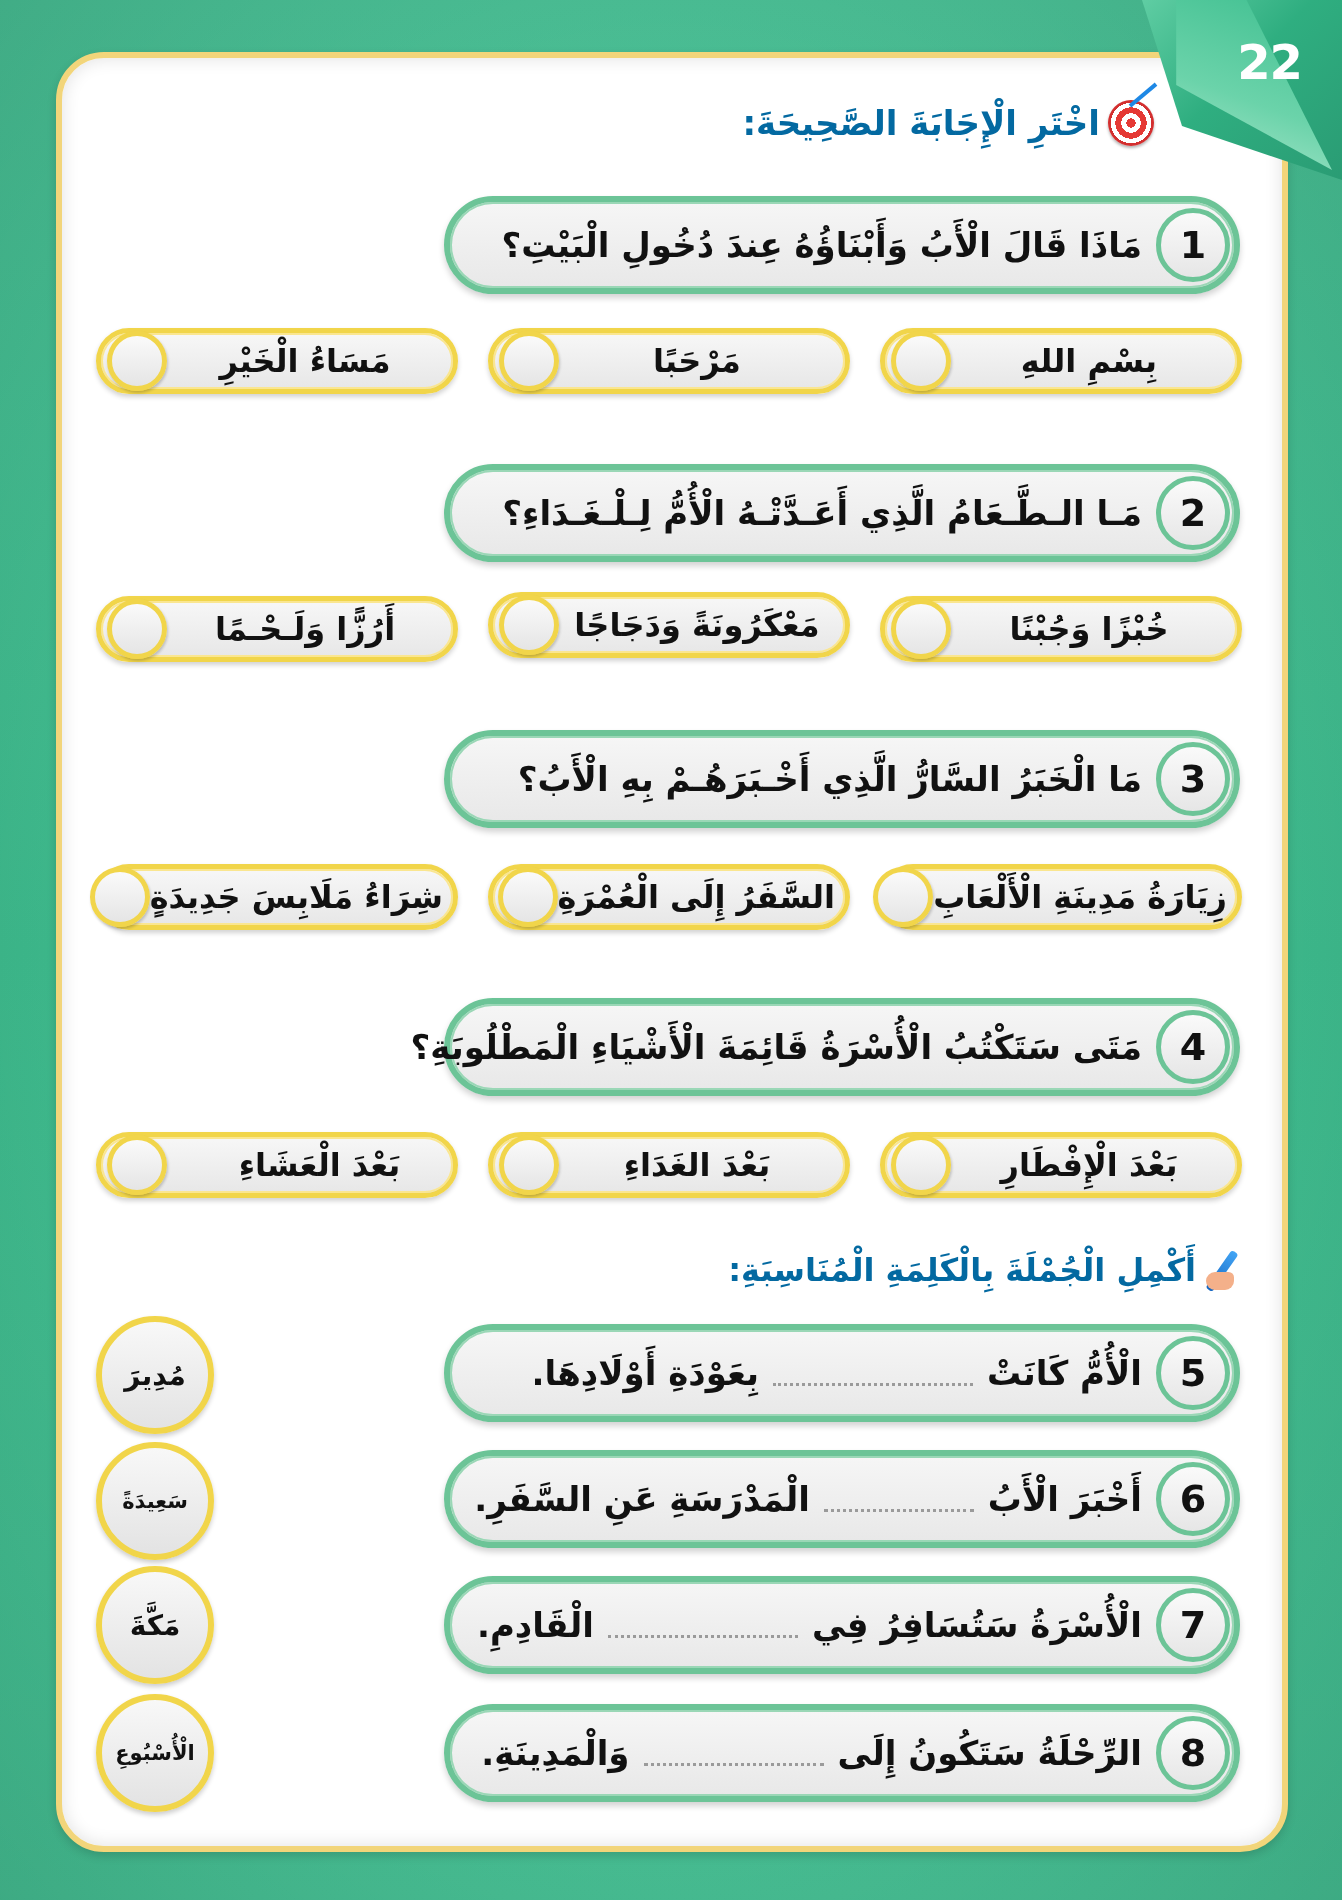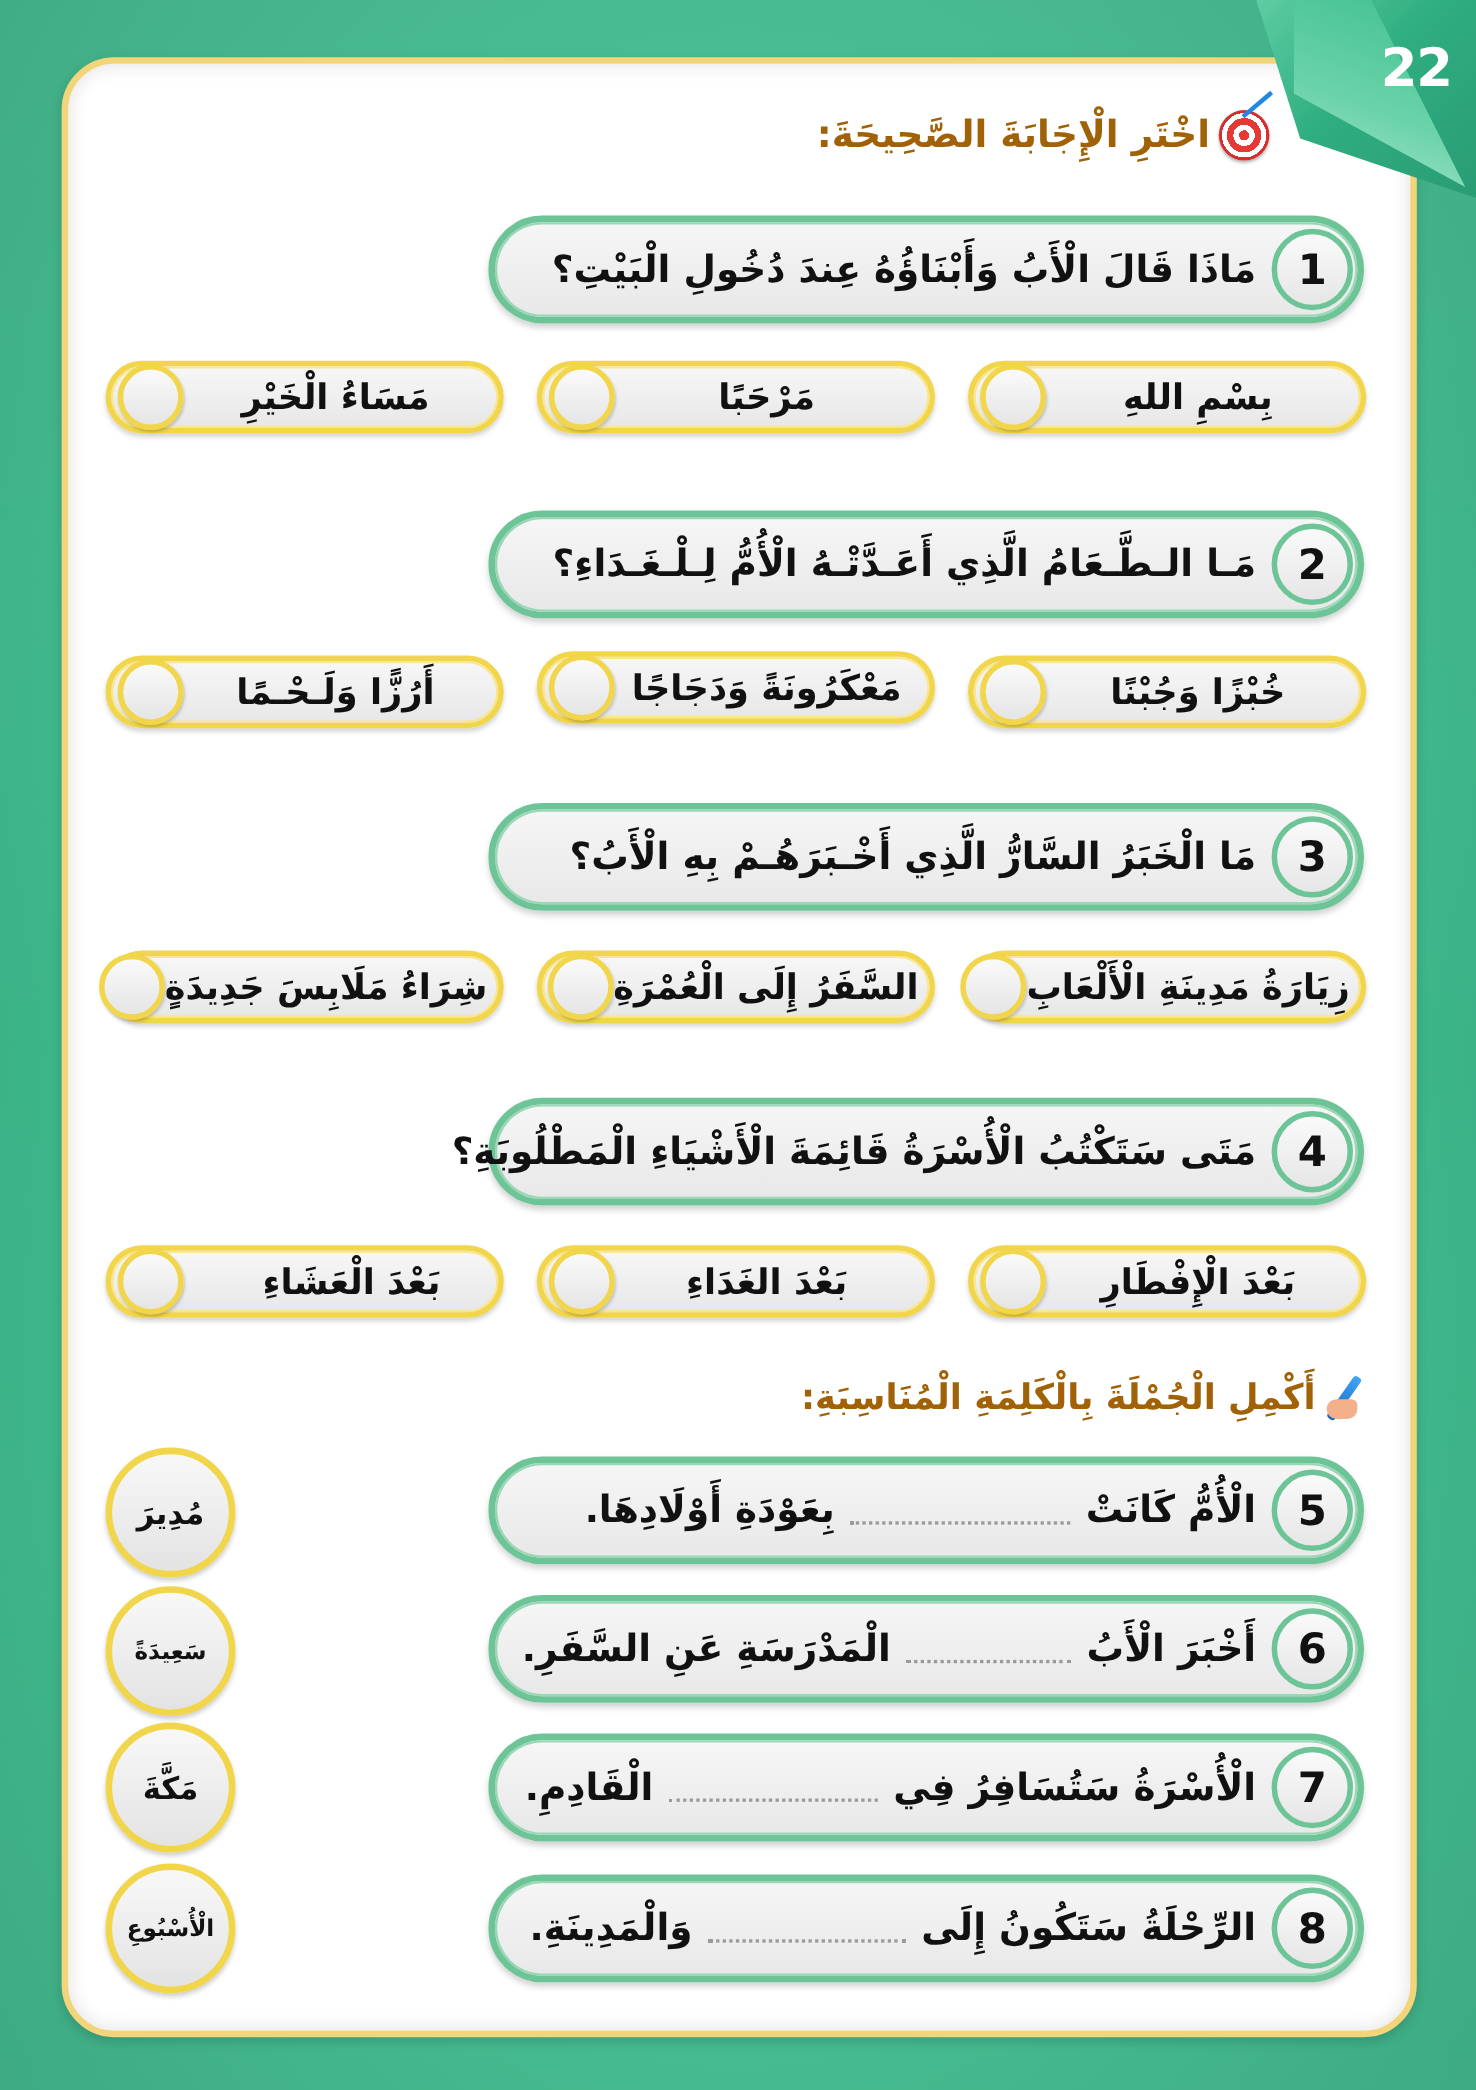--- a/index.html
+++ b/index.html
@@ -31,28 +31,28 @@
     background: repeating-linear-gradient(90deg, rgba(255,255,255,0.10) 0 10px, rgba(0,0,0,0.03) 10px 22px);
     clip-path: polygon(0 0, 100% 0, 100% 180px, 0 60px);
   }
   .curl-flap {
     position: absolute; right: 10px; top: 0; width: 190px; height: 170px;
     background: linear-gradient(200deg, #3fbf90 0%, #6bd3aa 55%, #b5ead2 100%);
     clip-path: polygon(18% 0, 55% 0, 100% 100%, 18% 50%);
     box-shadow: -4px 4px 8px rgba(0,0,0,0.2);
   }
   .page-number {
-    position: absolute; right: 22px; top: 34px;
+    position: absolute; right: 40px; top: 34px;
     font-family: "DejaVu Sans", sans-serif; font-weight: bold;
     font-size: 48px; color: #ffffff; letter-spacing: -1px;
   }
   .section-title {
     position: absolute; direction: rtl;
     font-family: "DejaVu Sans", sans-serif; font-weight: bold;
-    color: #a16207; font-size: 34px; display: flex; align-items: center; gap: 8px;
+    color: #0369a1; font-size: 34px; display: flex; align-items: center; gap: 8px;
   }
   .title-1 { right: 188px; top: 100px; }
   .title-2 { right: 96px; top: 1248px; font-size: 32px; }
   .target-icon {
     width: 46px; height: 46px; border-radius: 50%; position: relative;
     background: radial-gradient(circle, #e53935 0 14%, #ffffff 14% 30%, #e53935 30% 48%, #ffffff 48% 62%, #d32f2f 62% 100%);
     box-shadow: 0 2px 3px rgba(0,0,0,0.3);
   }
   .target-icon::after {
     content: ""; position: absolute; width: 34px; height: 4px; background: #1e88e5;

